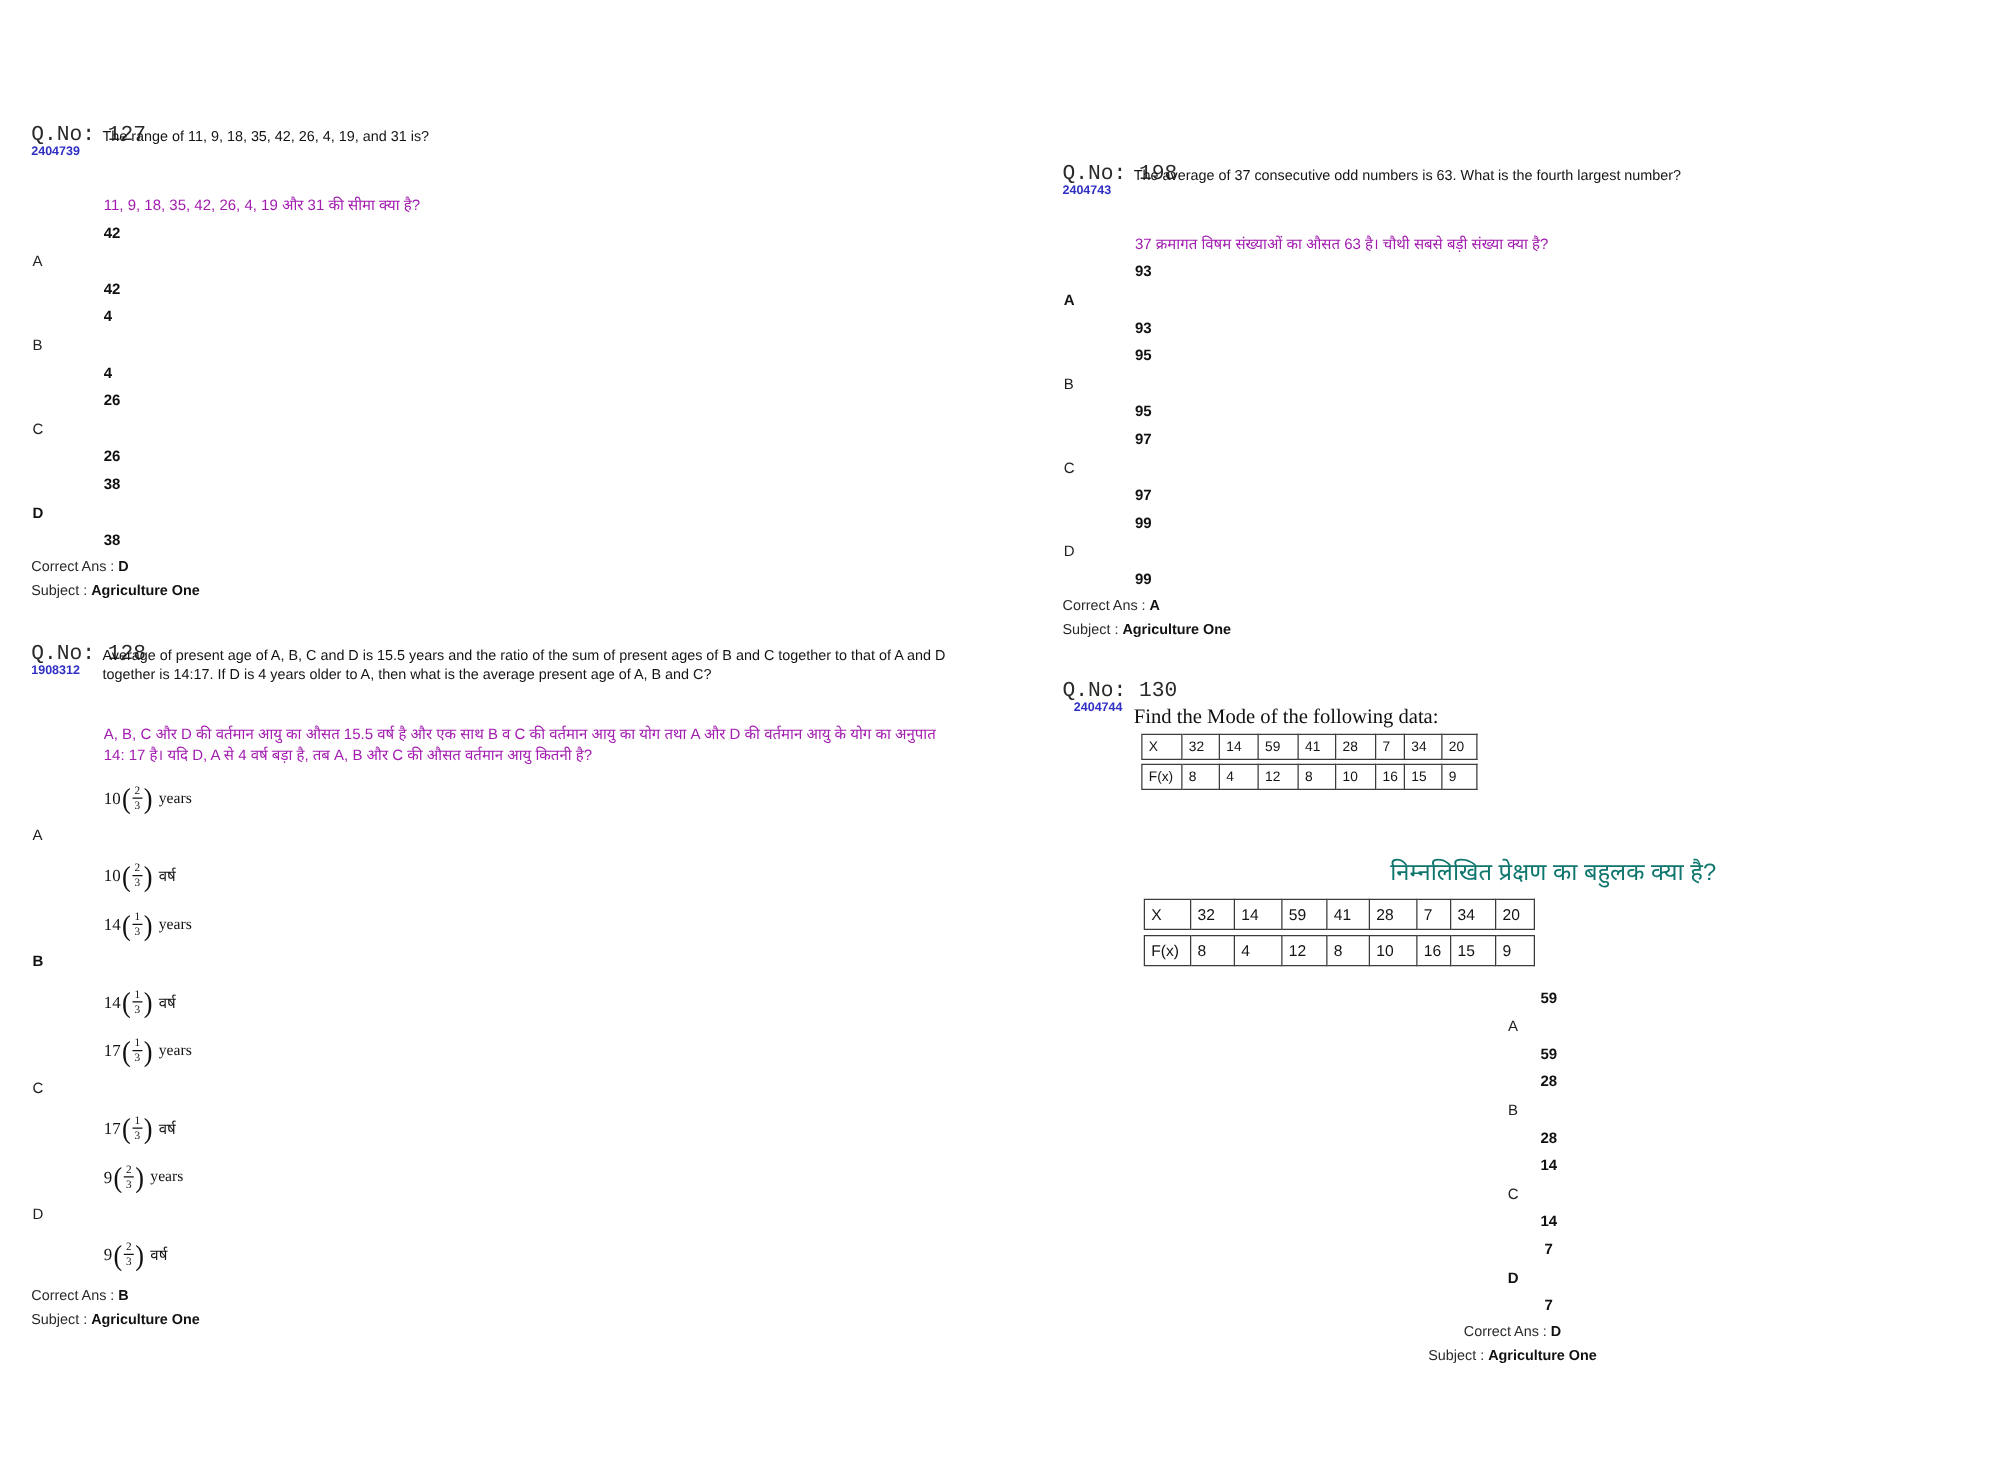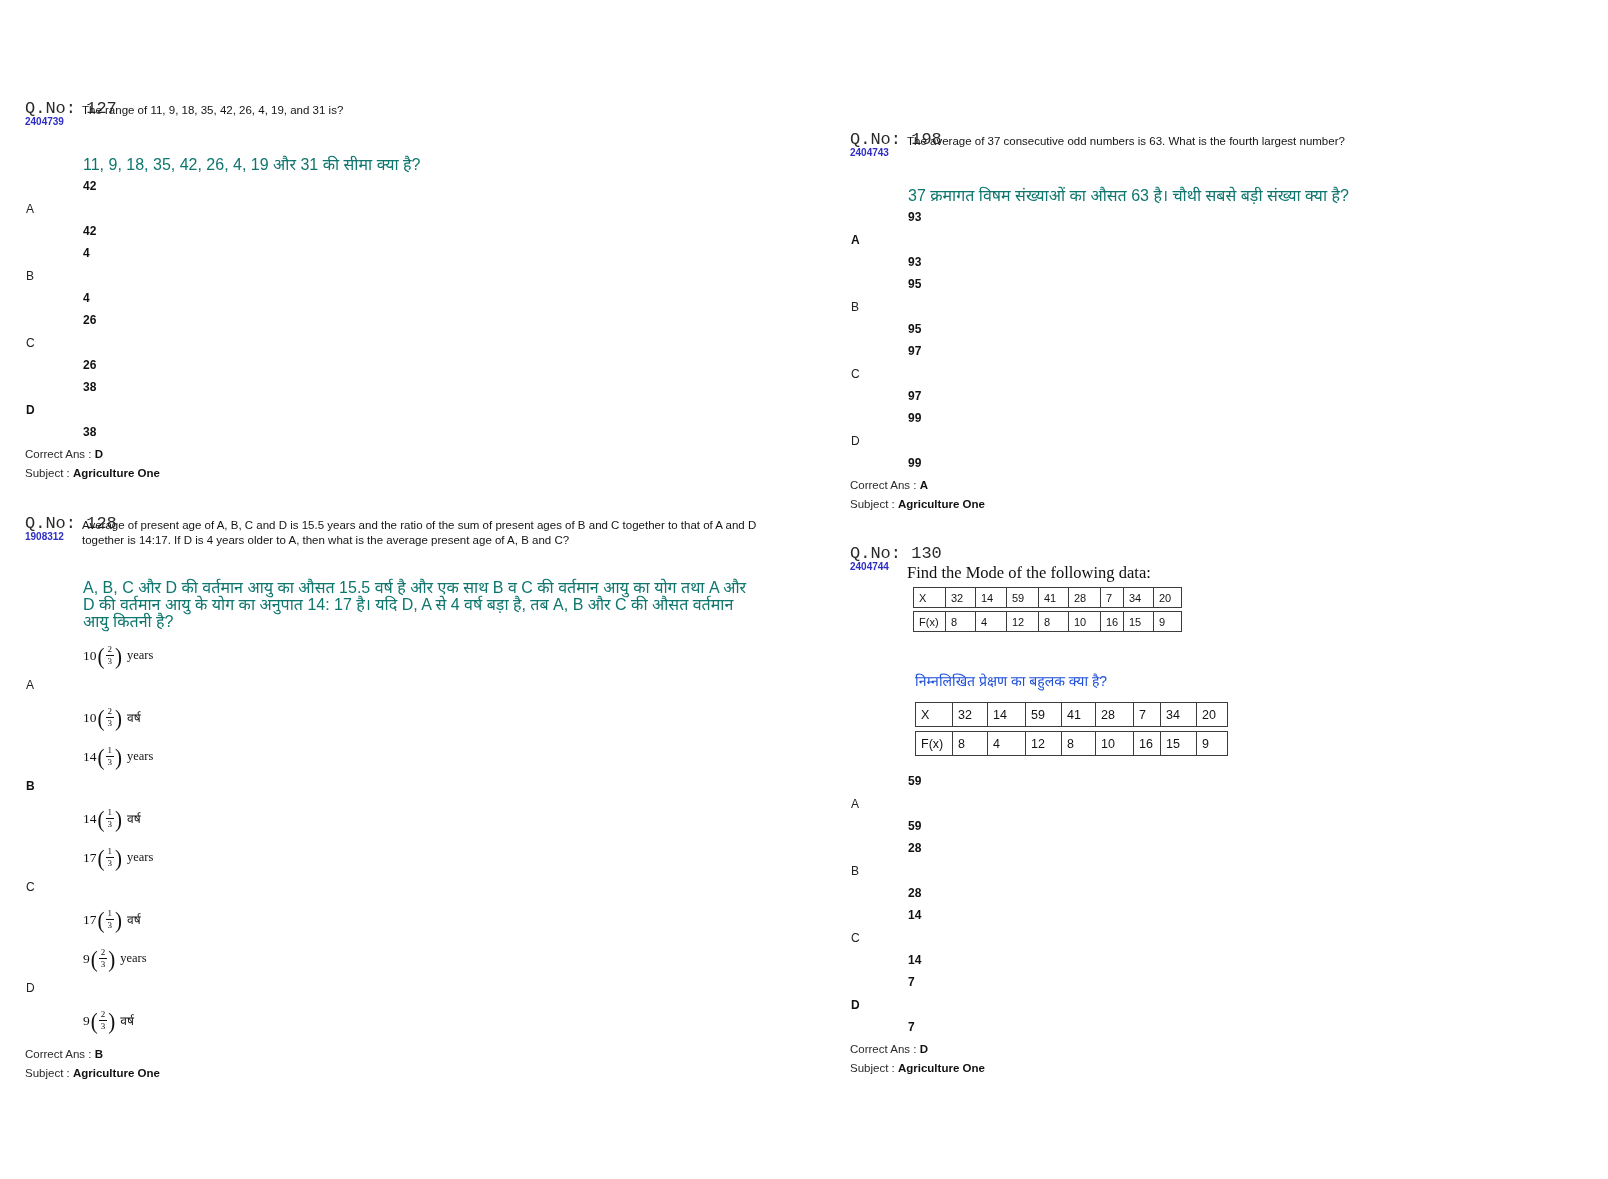--- a/index.html
+++ b/index.html
@@ -6,34 +6,34 @@
   body{
     width:1608px;height:1179px;position:relative;overflow:hidden;
     background:#ffffff;
     font-family:"Liberation Sans","DejaVu Sans",sans-serif;
     color:#1f1f1f;font-size:11.5px;
   }
   .question{position:absolute;}
   #q127{left:25px;top:102px;width:750px;}
   #q128{left:25px;top:517px;width:750px;}
   #q129{left:850px;top:133px;width:720px;}
-  #q130{left:850px;top:547px;width:720px;}
+  #q130{left:850px;top:547px;width:720px;text-align:center;}
 
   .qhead{display:flex;align-items:flex-start;}
   .qmeta{width:57px;flex:none;}
   .qno{font-size:17px;color:#2a2a2a;line-height:13px;white-space:nowrap;font-family:Liberation Mono, monospace;}
   .qid{font-weight:bold;color:#2e2ec4;font-size:10px;line-height:14px;}
   .qtext{font-size:11.5px;line-height:15px;color:#141414;padding-top:1px;}
   .mode-title{font-family:"Liberation Serif","DejaVu Serif",serif;font-size:16.5px;color:#101010;padding-top:0;line-height:19px;margin-top:16px;}
 
   .indent{margin-left:58px;}
-  .hindi{font-size:16px;line-height:17px;color:#0f766e;}
+  .hindi{font-size:12px;line-height:17px;color:#a21caf;}
   .q-hindi{margin-top:27px;}
   .q-hindi-2l{margin-top:31px;width:668px;}
-  .hindi-large{font-size:14px;color:#1d4ed8;margin-top:41px;}
+  .hindi-large{font-size:19px;color:#0f766e;margin-top:58px;}
 
   .opt-val{font-weight:bold;font-size:12px;color:#111;line-height:14px;margin-top:8px;}
   .opt-letter{font-size:12px;color:#222;line-height:14px;margin-top:9px;margin-left:1px;}
   .opt-letter.correct{font-weight:bold;color:#111;}
   .first-opt{margin-top:6px;}
 
   .answer-line{font-size:11.5px;color:#2a2a2a;line-height:14px;margin-top:8px;}
   .answer-line .bold{font-weight:bold;color:#111;}
   .subject-line{margin-top:5px;}
 

